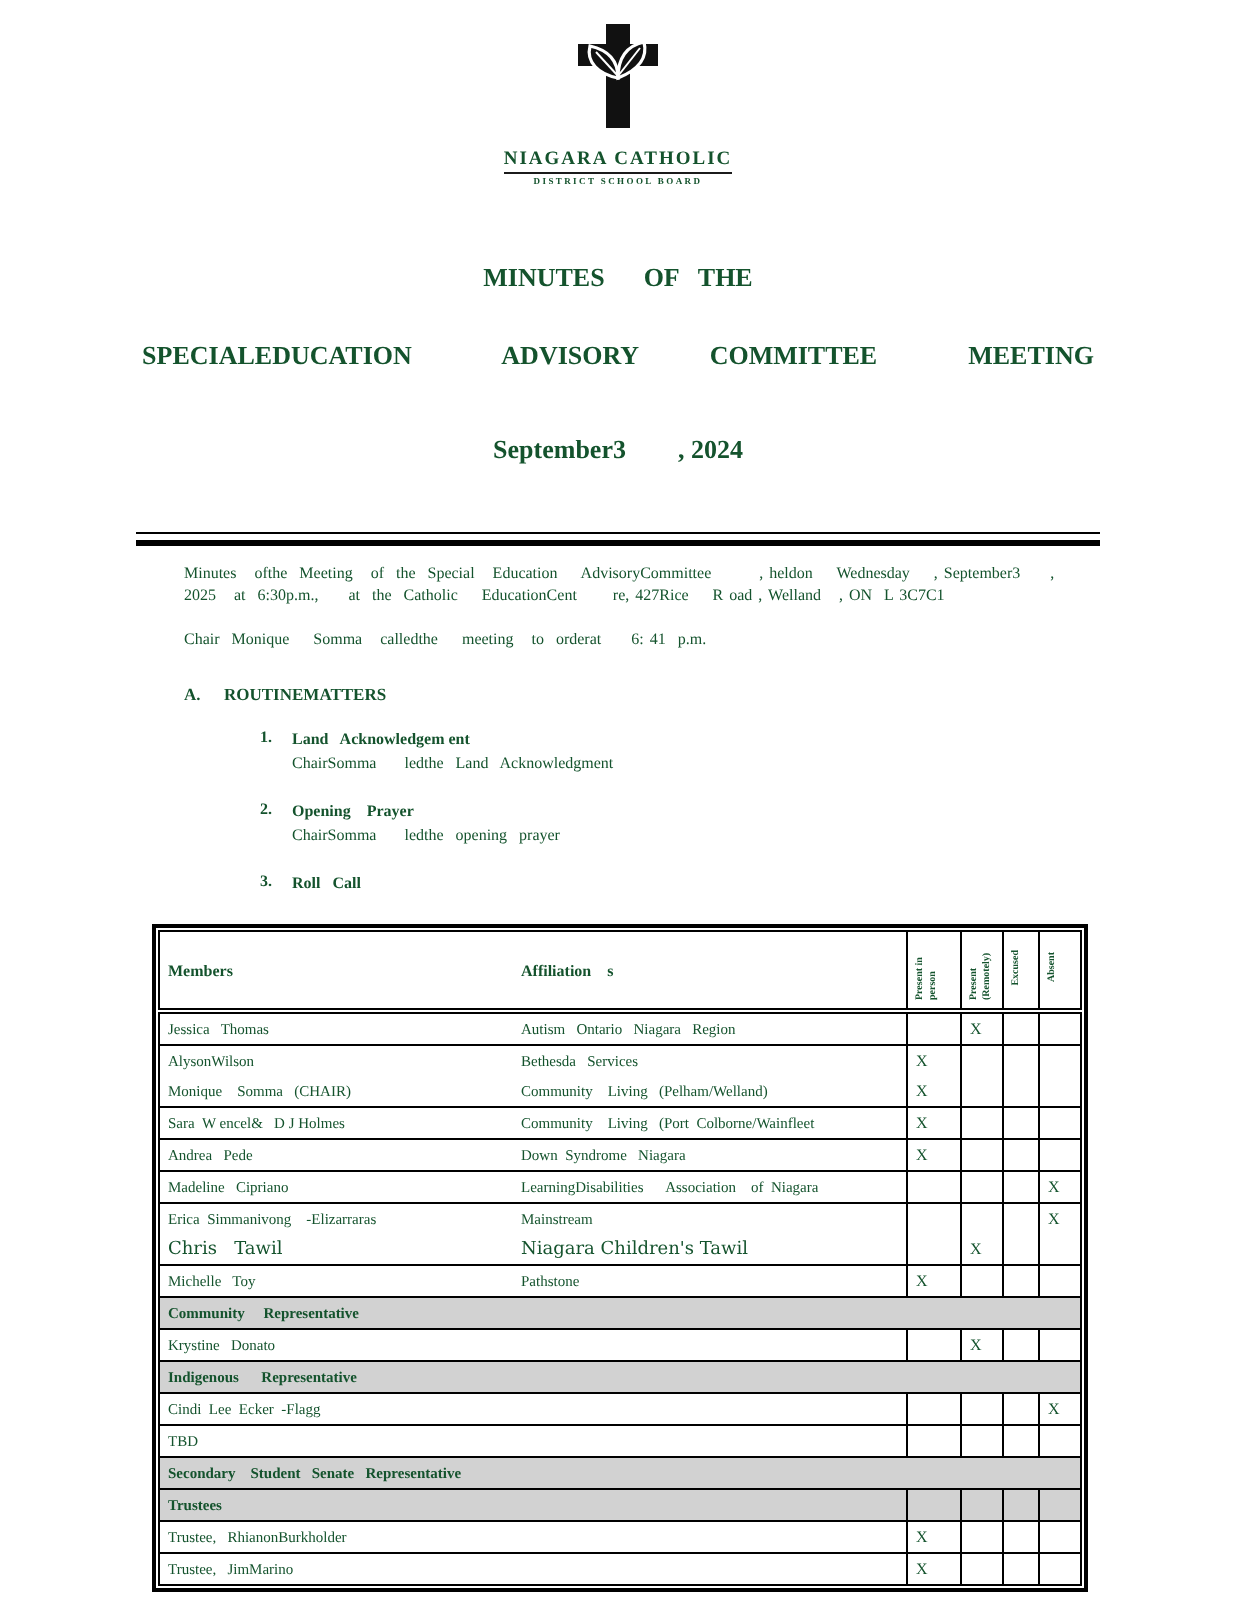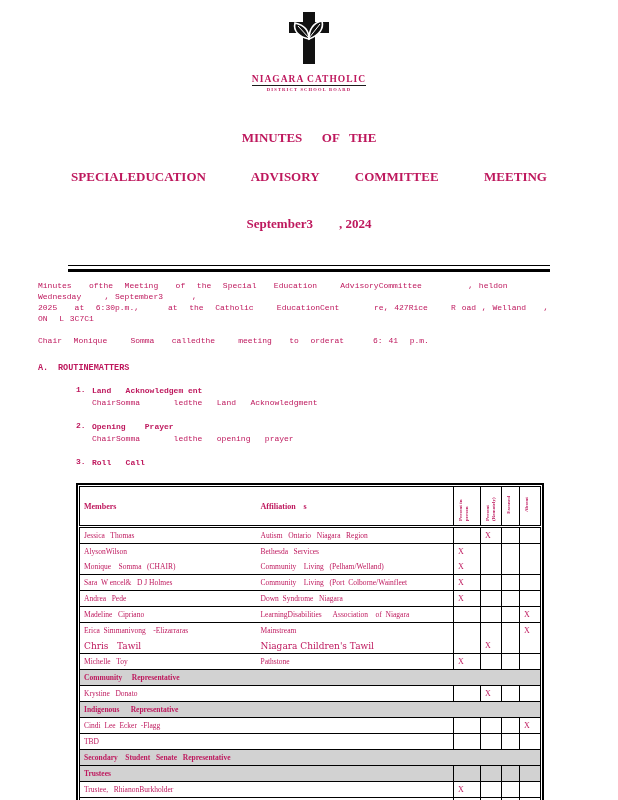--- a/index.html
+++ b/index.html
@@ -1,18 +1,18 @@
 <!DOCTYPE html>
 <html><head>
 <meta charset="utf-8">
 <style>
   html,body{margin:0;padding:0;background:#888;}
   .page{
     position:relative;width:618px;height:800px;margin:0 auto;
-    background:#ffffff;color:#be185d;
+    background:#ffffff;color:#14532d;
     font-family:"Liberation Serif", serif;
     overflow:hidden;
   }
   
   .logo-block{padding-top:12px;text-align:center;}
   .org-name{
     display:inline-block;font-size:9.5px;letter-spacing:1px;margin-top:3px;
     border-bottom:1px solid #1b1b1b;padding-bottom:1px;font-weight:bold;
     font-variant:small-caps;
   }
@@ -22,21 +22,21 @@
     margin-top:13px;text-align:center;font-weight:bold;font-size:13px;
     line-height:13px;white-space:pre-wrap;
   }
   .title-date{margin-top:8px;}
   
   .rule{
     margin:9px 68px 0 68px;height:3px;
     border-top:1px solid #000;border-bottom:3px solid #000;
   }
   
-  .bodytext{padding:0 68px 0 38px;font-size:8px;font-family:Liberation Mono, monospace;}
+  .bodytext{padding:0 68px 0 92px;font-size:8px;}
   .para{margin-top:8px;line-height:11px;white-space:pre-wrap;word-spacing:1px;}
   .chair{margin-top:11px;line-height:11px;white-space:pre-wrap;word-spacing:1px;}
   .sec-head{margin-top:17px;display:flex;font-weight:bold;font-size:8.5px;white-space:pre-wrap;}
   .sec-head .letter{width:20px;}
   .items{margin-left:38px;margin-top:10px;}
   .item{display:flex;margin-top:12px;}
   .item .num{width:16px;font-weight:bold;font-size:8px;}
   .item .itxt{font-size:8px;line-height:12px;}
   .item .ititle{font-weight:bold;white-space:pre-wrap;}
   .item .ibody{white-space:pre-wrap;}

